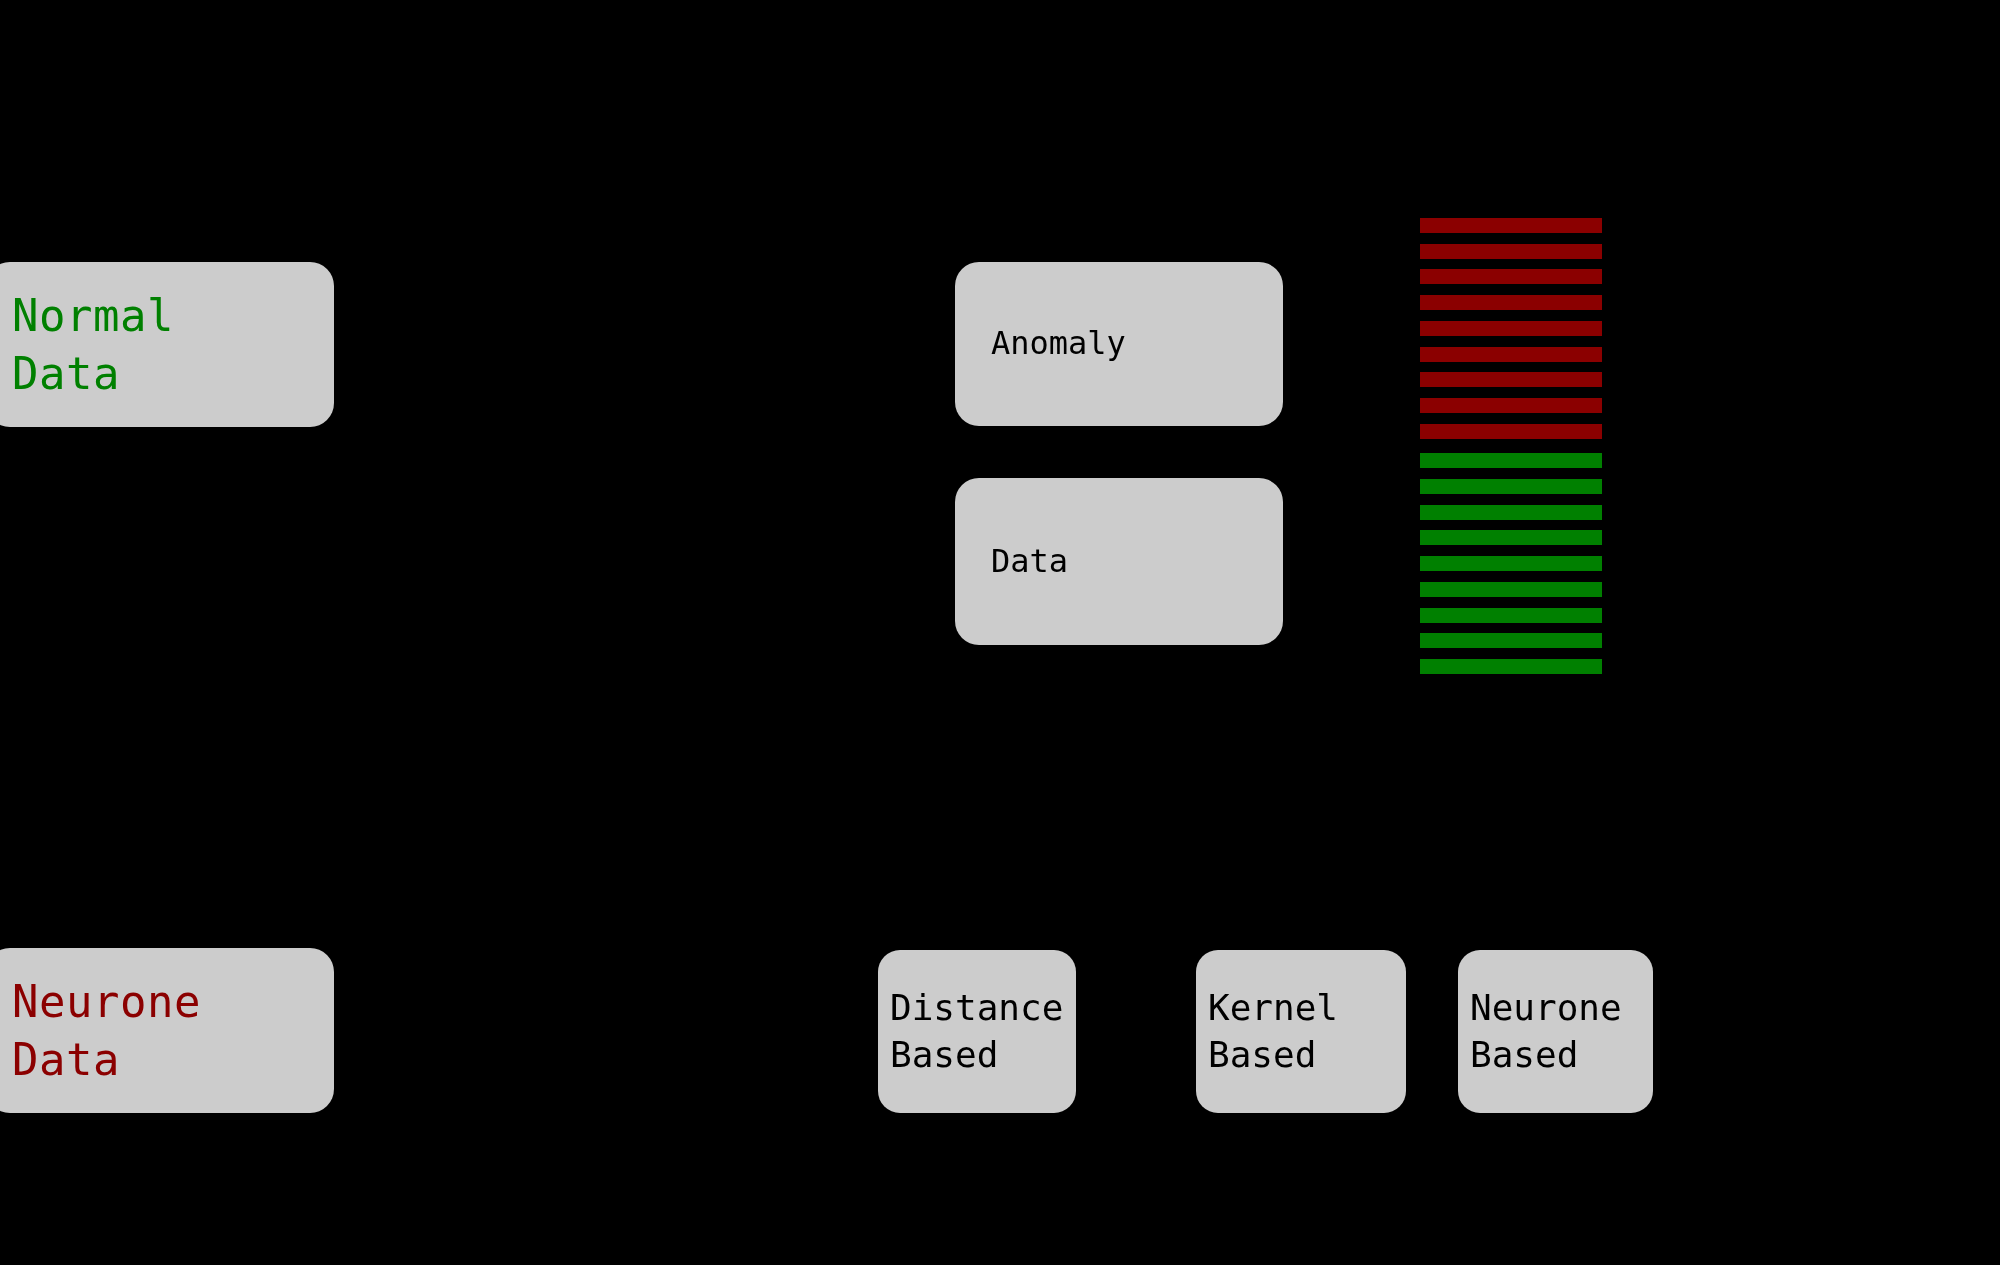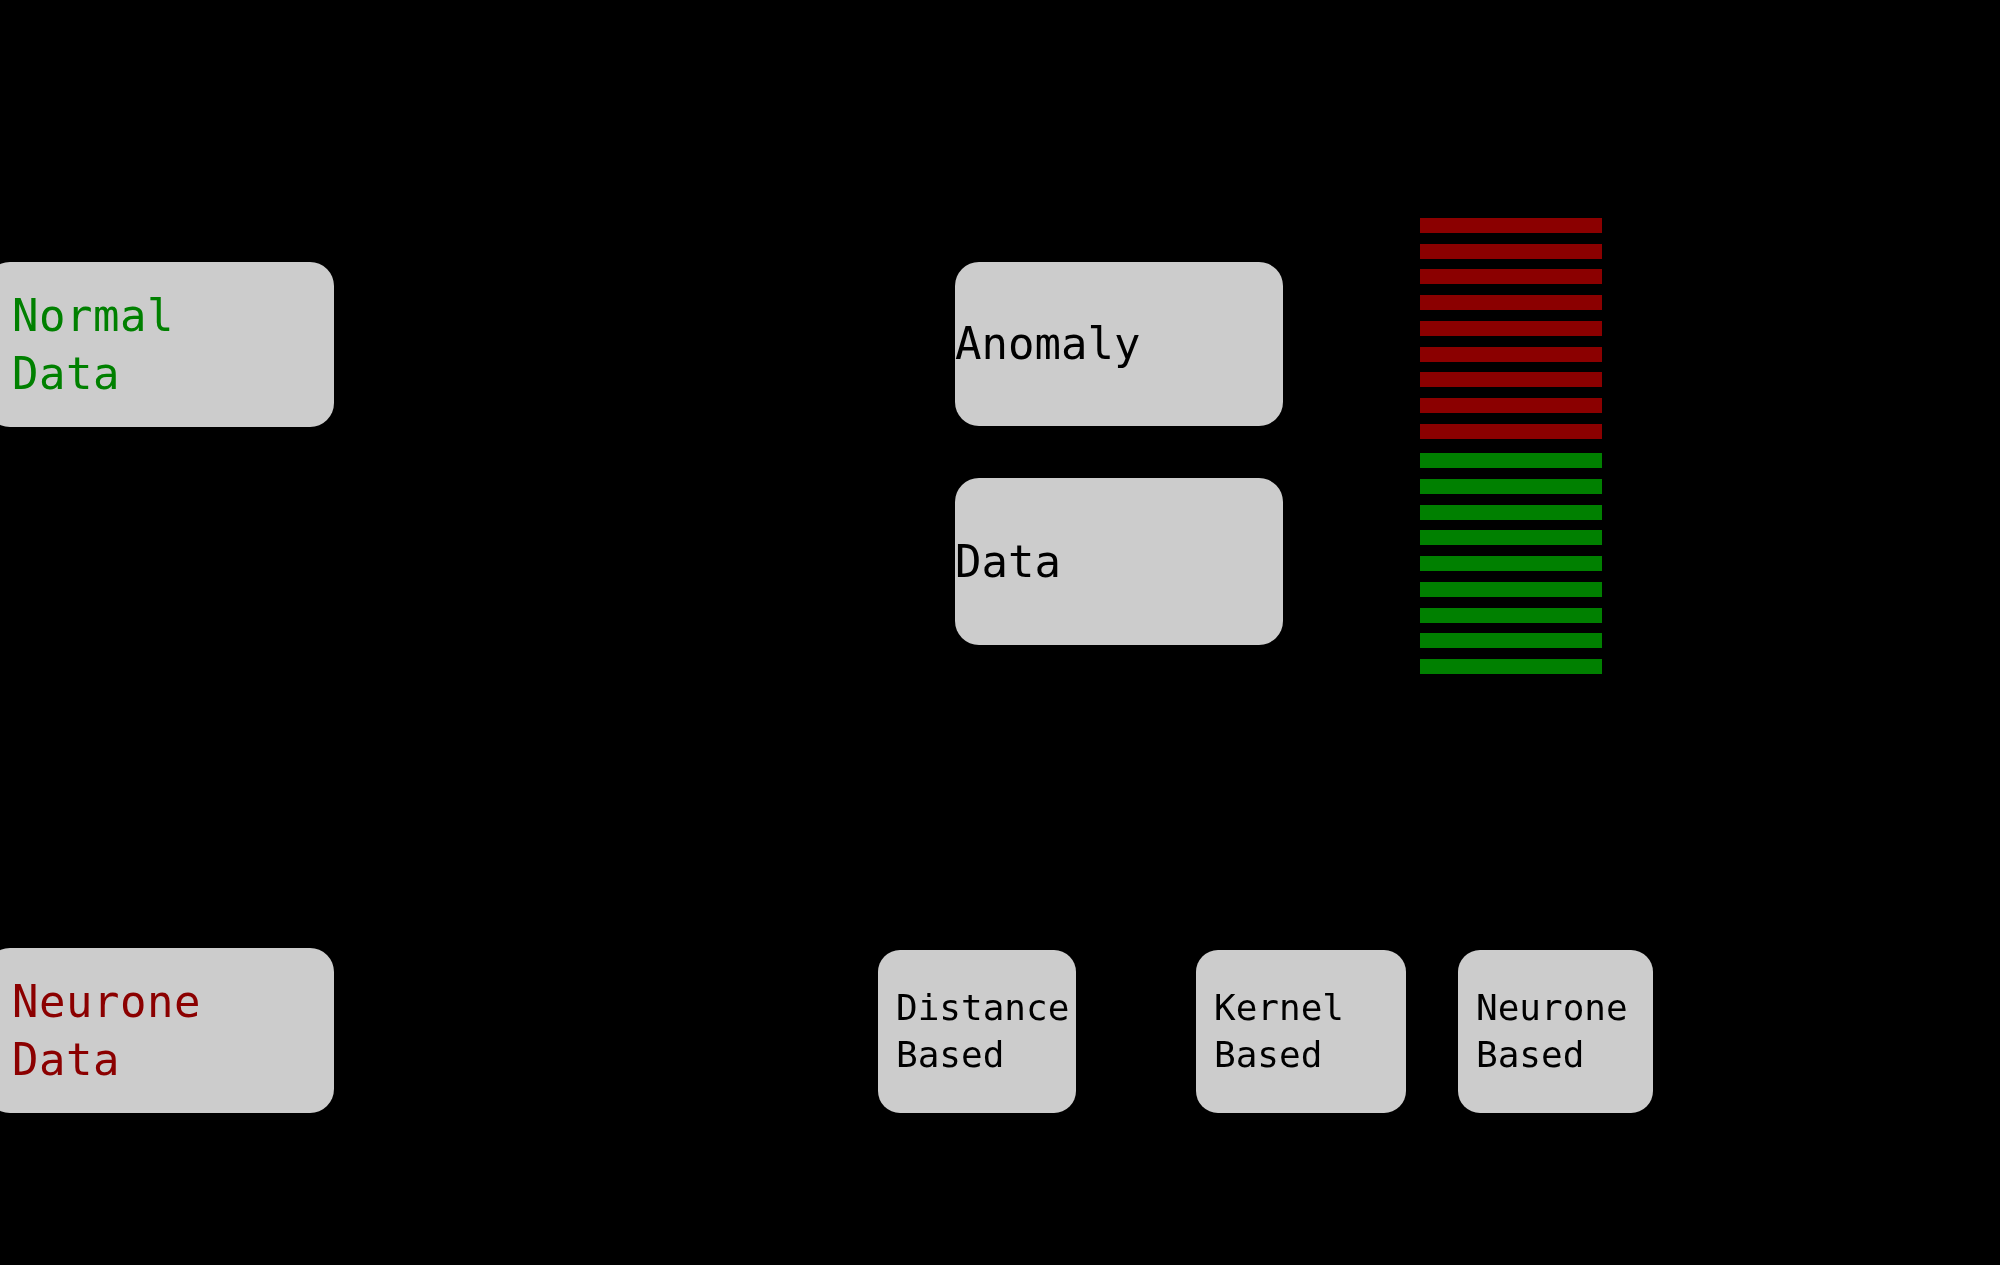--- a/index.html
+++ b/index.html
@@ -51,39 +51,40 @@
   #node-abnormal-data {
     left: -14px;
     top: 948px;
     width: 348px;
     height: 165px;
     color: #8b0000;
   }
 
   
   .node.process {
-    font-size: 44px;
+    font-size: 32px;
+    padding-left: 36px;
   }
   #node-anomaly-generator {
     left: 955px;
     top: 262px;
     width: 328px;
     height: 164px;
   }
   #node-data-augmenter {
     left: 955px;
     top: 478px;
     width: 328px;
     height: 167px;
   }
 
   
   .node.method {
     font-size: 36px;
-    padding-left: 18px;
+    padding-left: 12px;
     border-radius: 22px;
   }
   #node-distance-based {
     left: 878px;
     top: 950px;
     width: 198px;
     height: 163px;
   }
   #node-kernel-based {
     left: 1196px;

